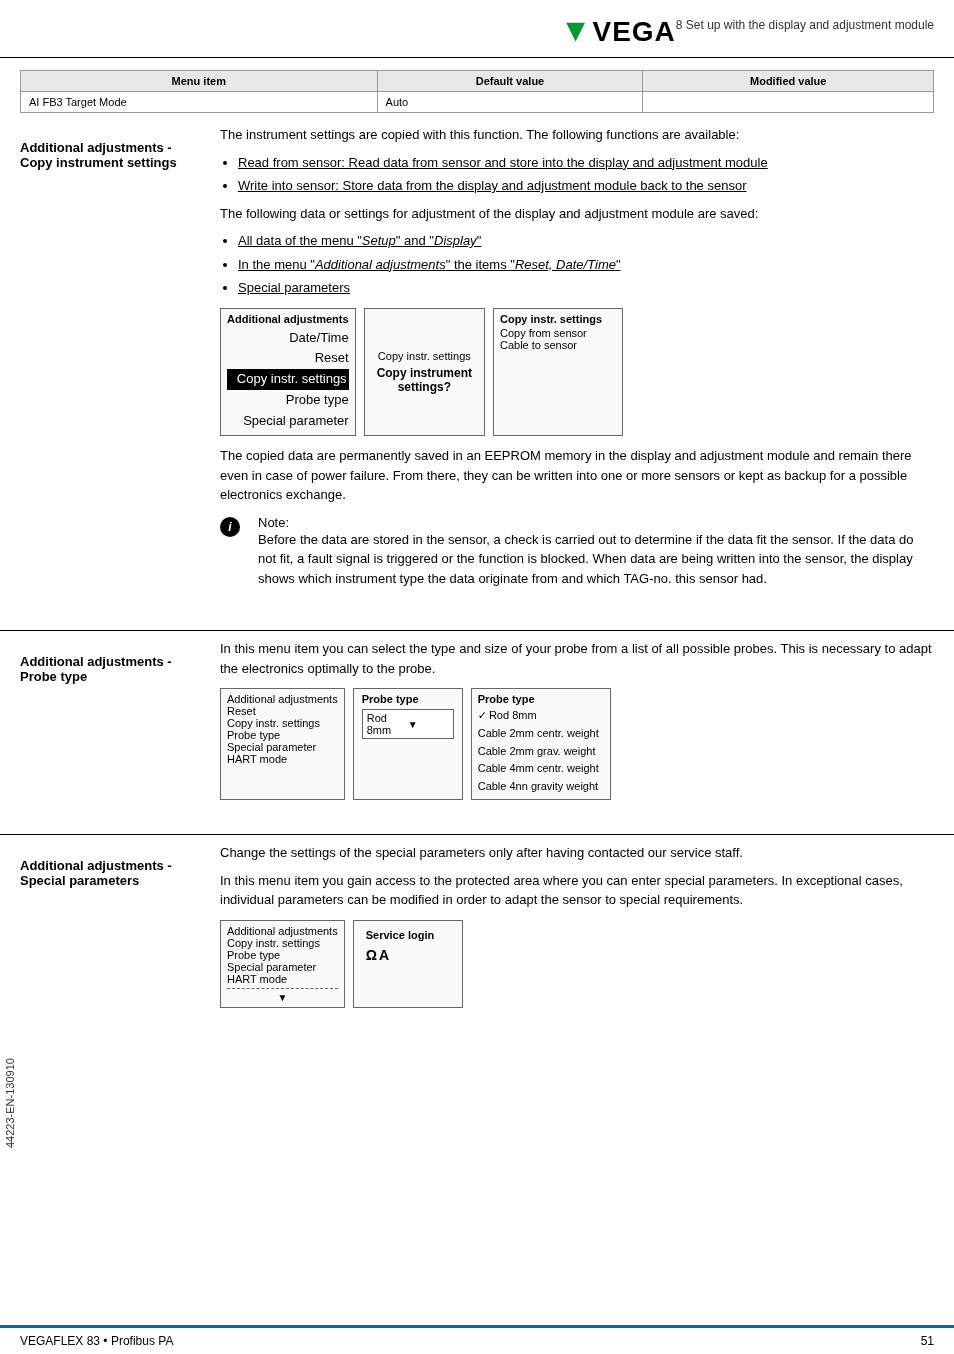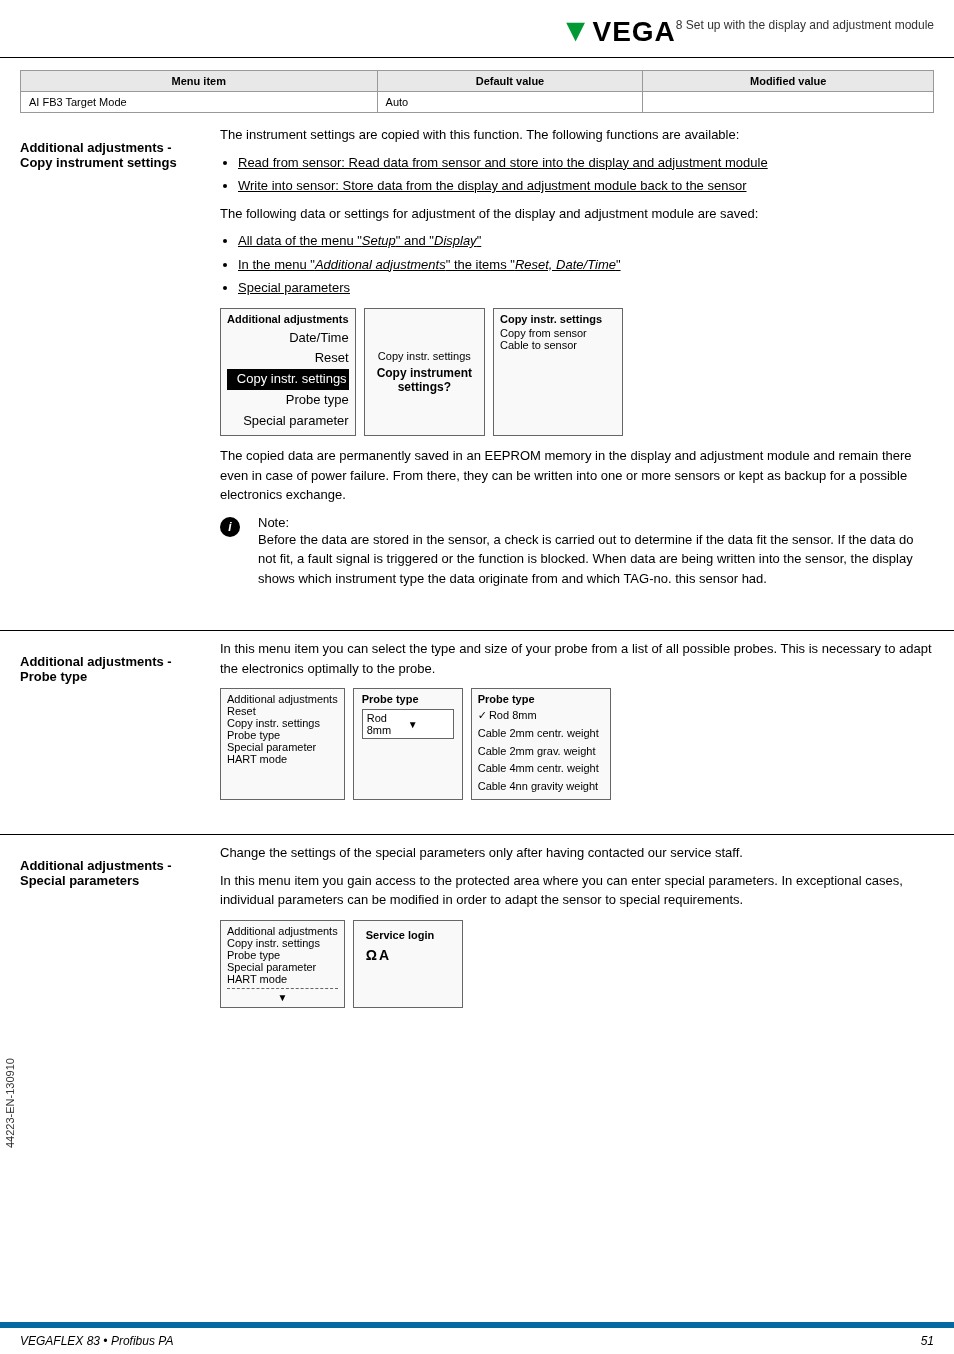--- a/index.html
+++ b/index.html
@@ -184,30 +184,29 @@
 
     
     .divider {
       border: none;
       border-top: 1px solid #000;
       margin: 8px 0;
     }
 
     
     .footer {
-      border-top: 6px solid #0369a1;
+      border-top: 3px solid #0369a1;
       display: flex;
       justify-content: space-between;
       padding: 6px 20px;
       font-size: 12px;
       position: fixed;
       bottom: 0;
       width: 954px;
       background: #fff;
-      font-style: italic;
     }
 
     
     .sidebar-text {
       position: fixed;
       left: 0;
       bottom: 200px;
       transform: rotate(-90deg);
       transform-origin: left center;
       font-size: 11px;

